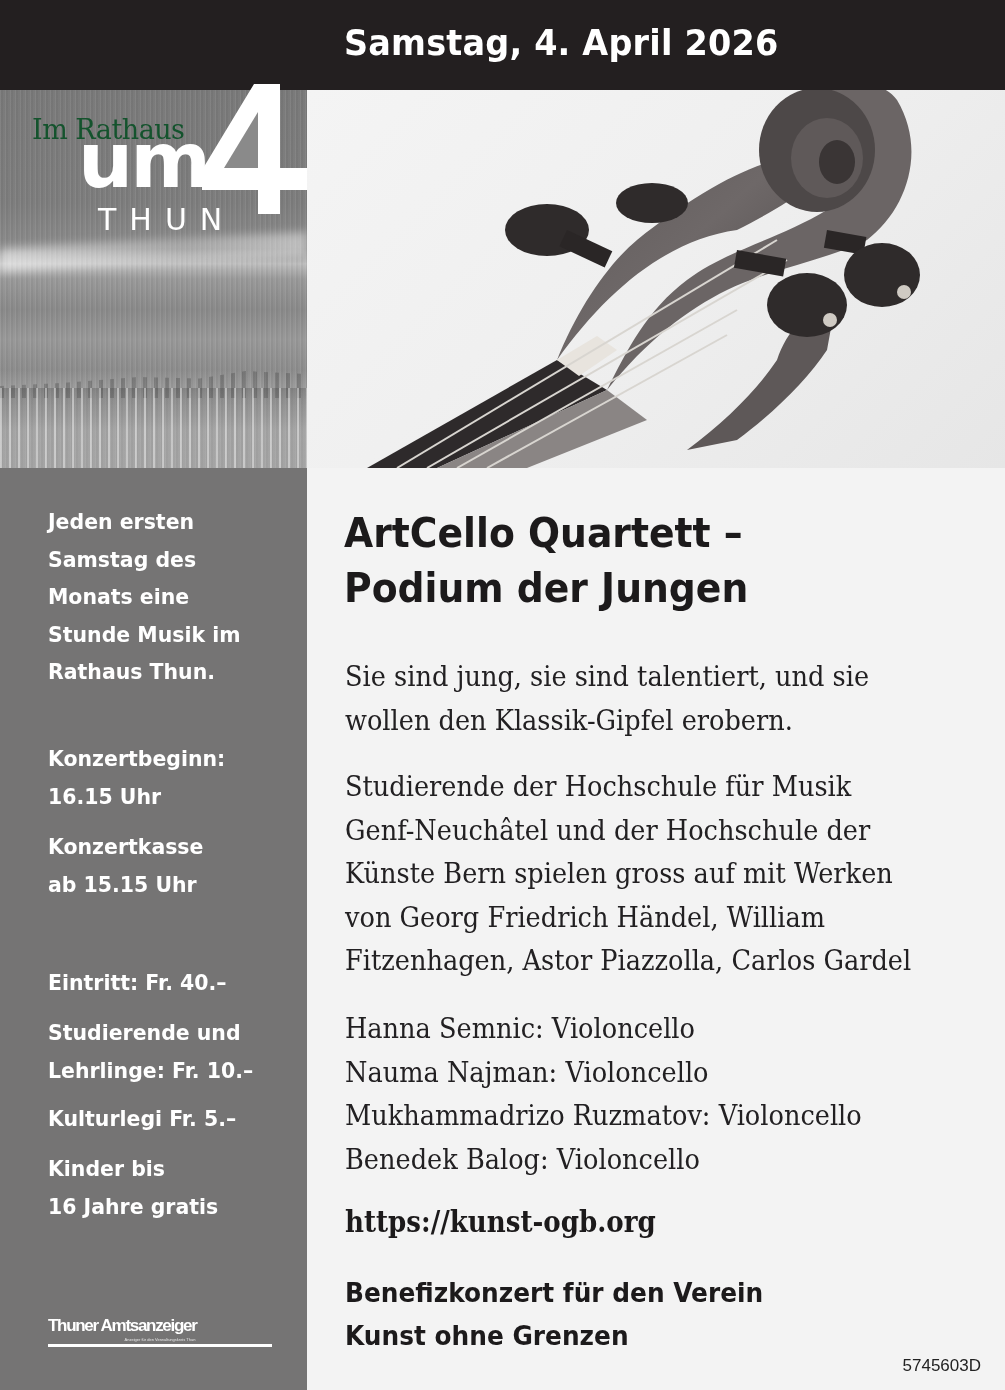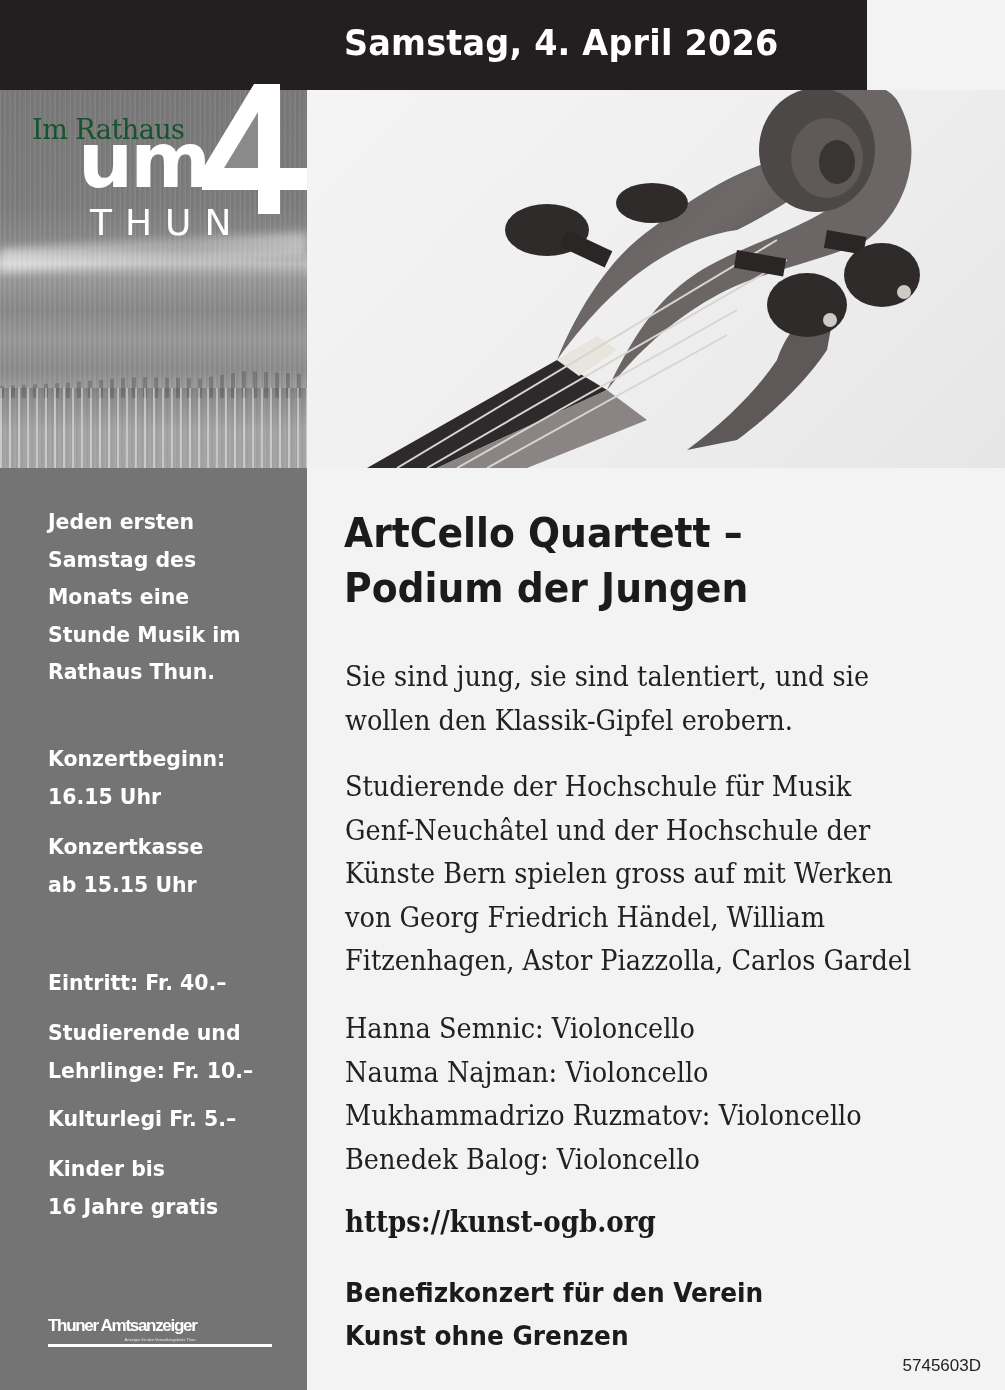--- a/index.html
+++ b/index.html
@@ -1,20 +1,20 @@
 <!DOCTYPE html>
 <html><head>
 <meta charset="utf-8">
 <style>
   * { box-sizing: border-box; margin: 0; padding: 0; }
   html, body { width: 1005px; height: 1390px; background: #f3f3f3; overflow: hidden; }
   body { position: relative; font-family: "DejaVu Sans", sans-serif; color: #1c1a1b; }
 
   .header-bar {
-    position: absolute; left: 0; top: 0; width: 867px; height: 90px;
+    position: absolute; left: 0; top: 0; width: 1005px; height: 90px;
     background: #231f20;
   }
   .header-date {
     position: absolute; left: 344px; top: 22px;
     font-family: "DejaVu Sans", sans-serif; font-weight: bold;
     font-size: 36px; color: #ffffff; letter-spacing: 0.2px;
     transform: scaleX(0.93); transform-origin: left center;
     white-space: nowrap;
   }
 
@@ -53,22 +53,22 @@
   .logo-um {
     position: absolute; left: 78px; top: 123px;
     font-family: "DejaVu Sans", sans-serif; font-weight: bold; font-size: 76px;
     color: #ffffff; letter-spacing: -3px; line-height: 1;
     transform: scaleX(1.02); transform-origin: left top;
   }
   .logo-four {
     position: absolute; left: 202px; top: 84px; width: 105px; height: 130px;
   }
   .logo-thun {
-    position: absolute; left: 90px; top: 202px;
-    font-family: "DejaVu Sans", sans-serif; font-size: 36px; color: #ffffff;
+    position: absolute; left: 98px; top: 202px;
+    font-family: "DejaVu Sans", sans-serif; font-size: 30px; color: #ffffff;
     letter-spacing: 13px; white-space: nowrap; font-weight: normal;
   }
 
   
   .violin-photo {
     position: absolute; left: 307px; top: 90px; width: 698px; height: 378px;
     background: linear-gradient(135deg, #f4f4f4 0%, #efefef 50%, #e6e6e6 100%);
     overflow: hidden;
   }
 

